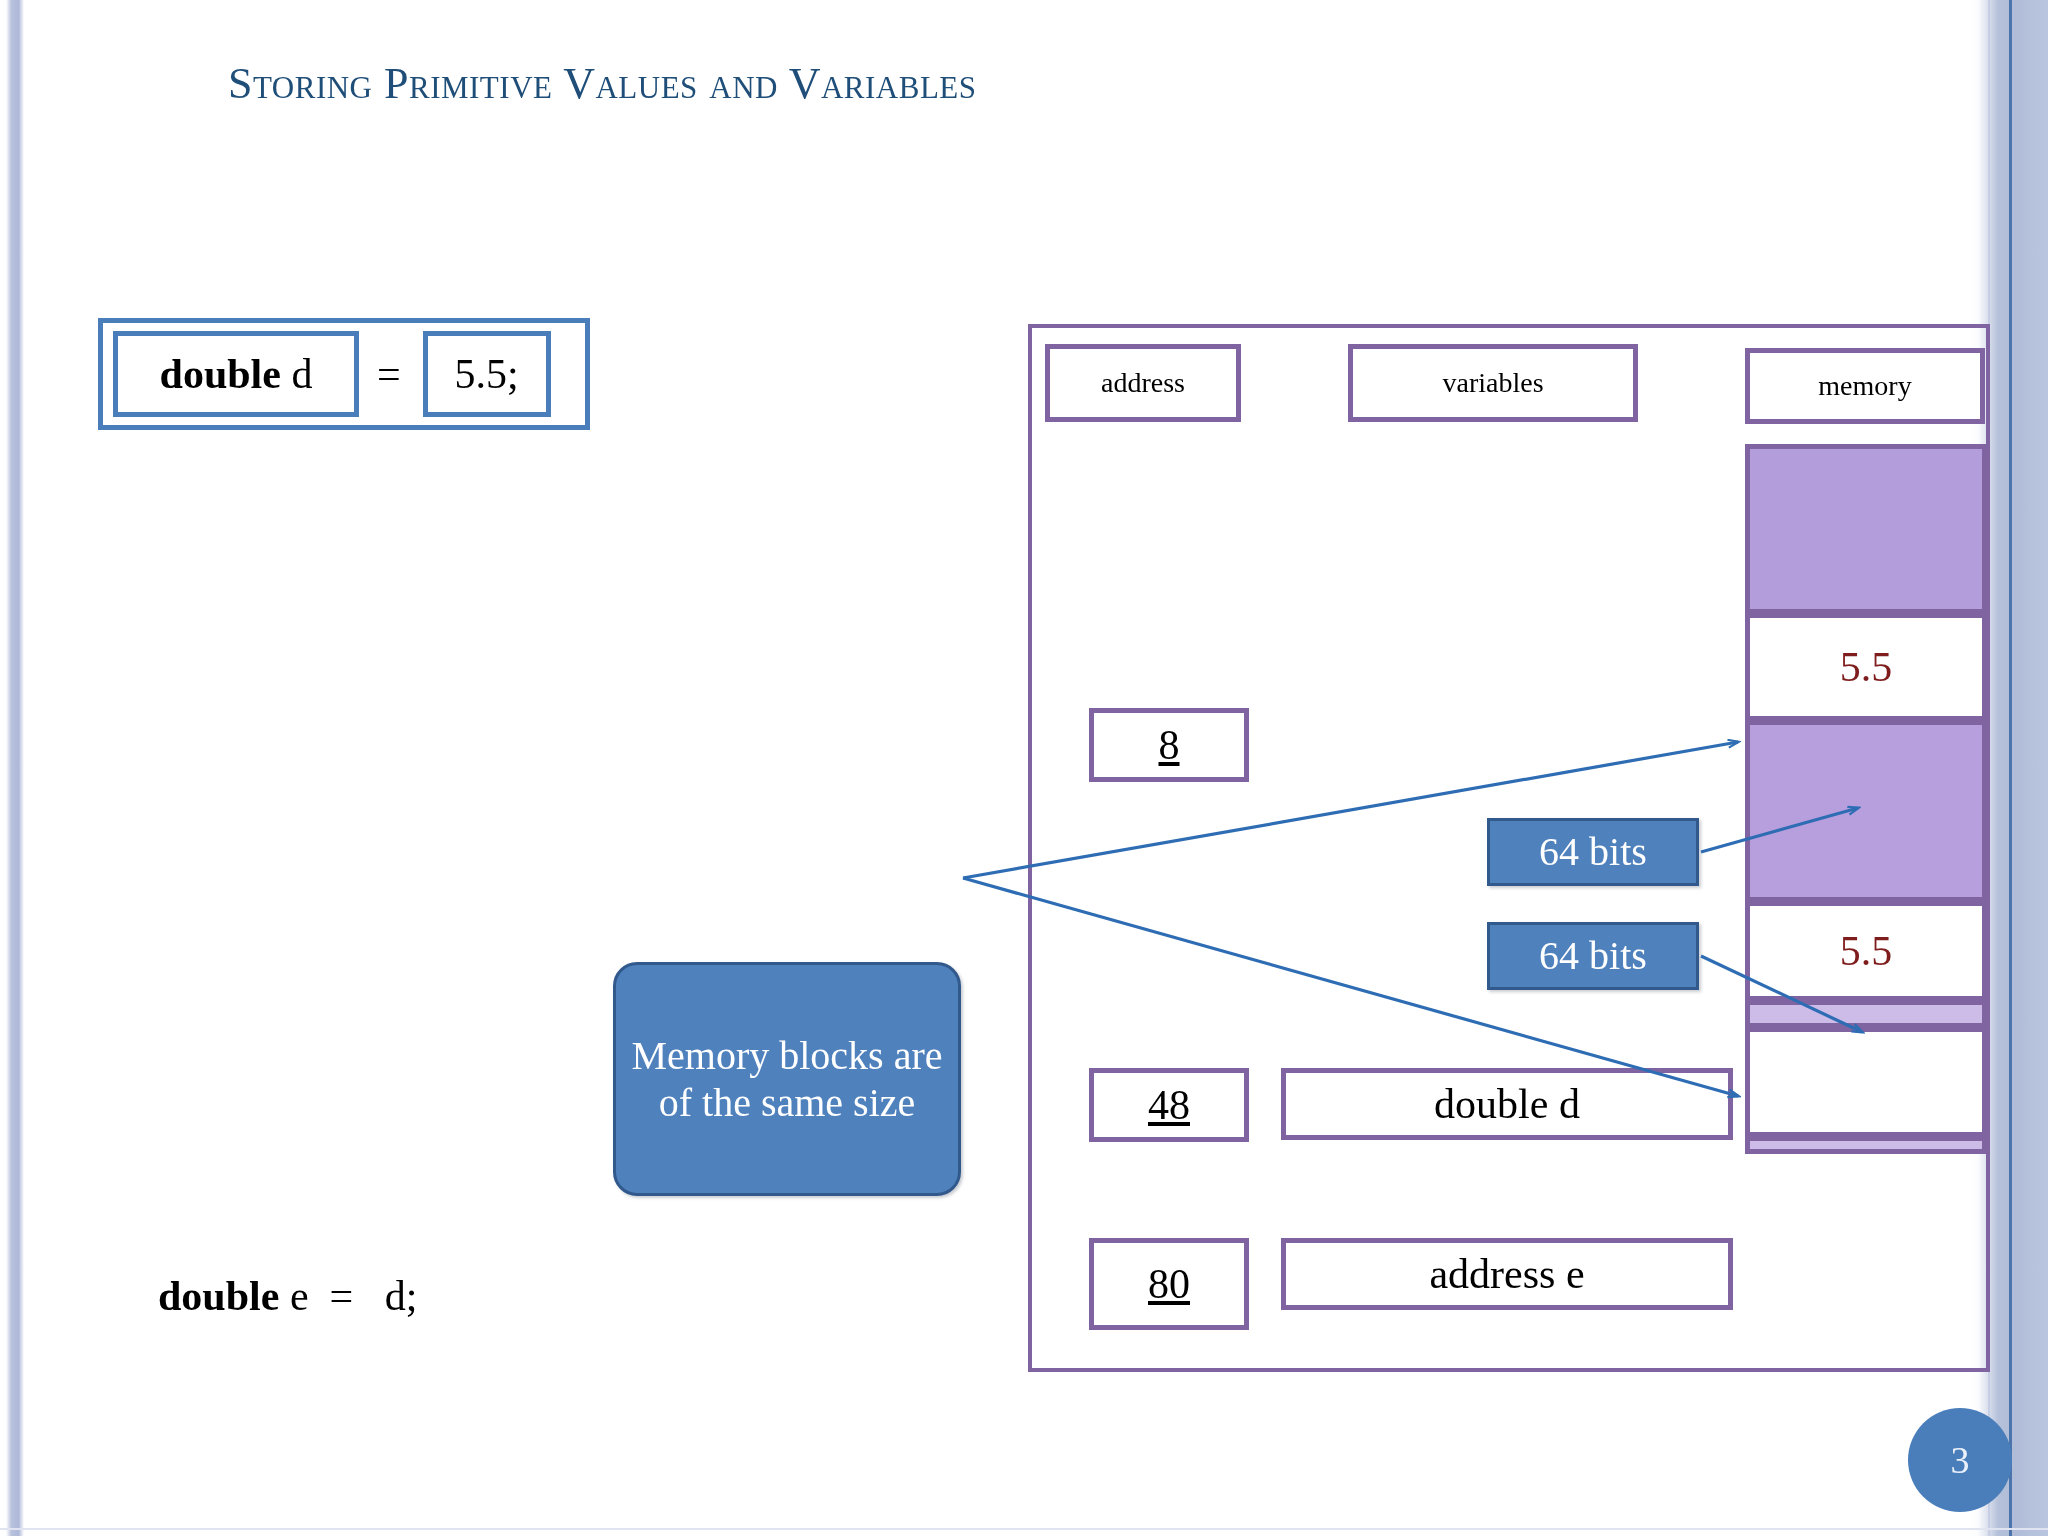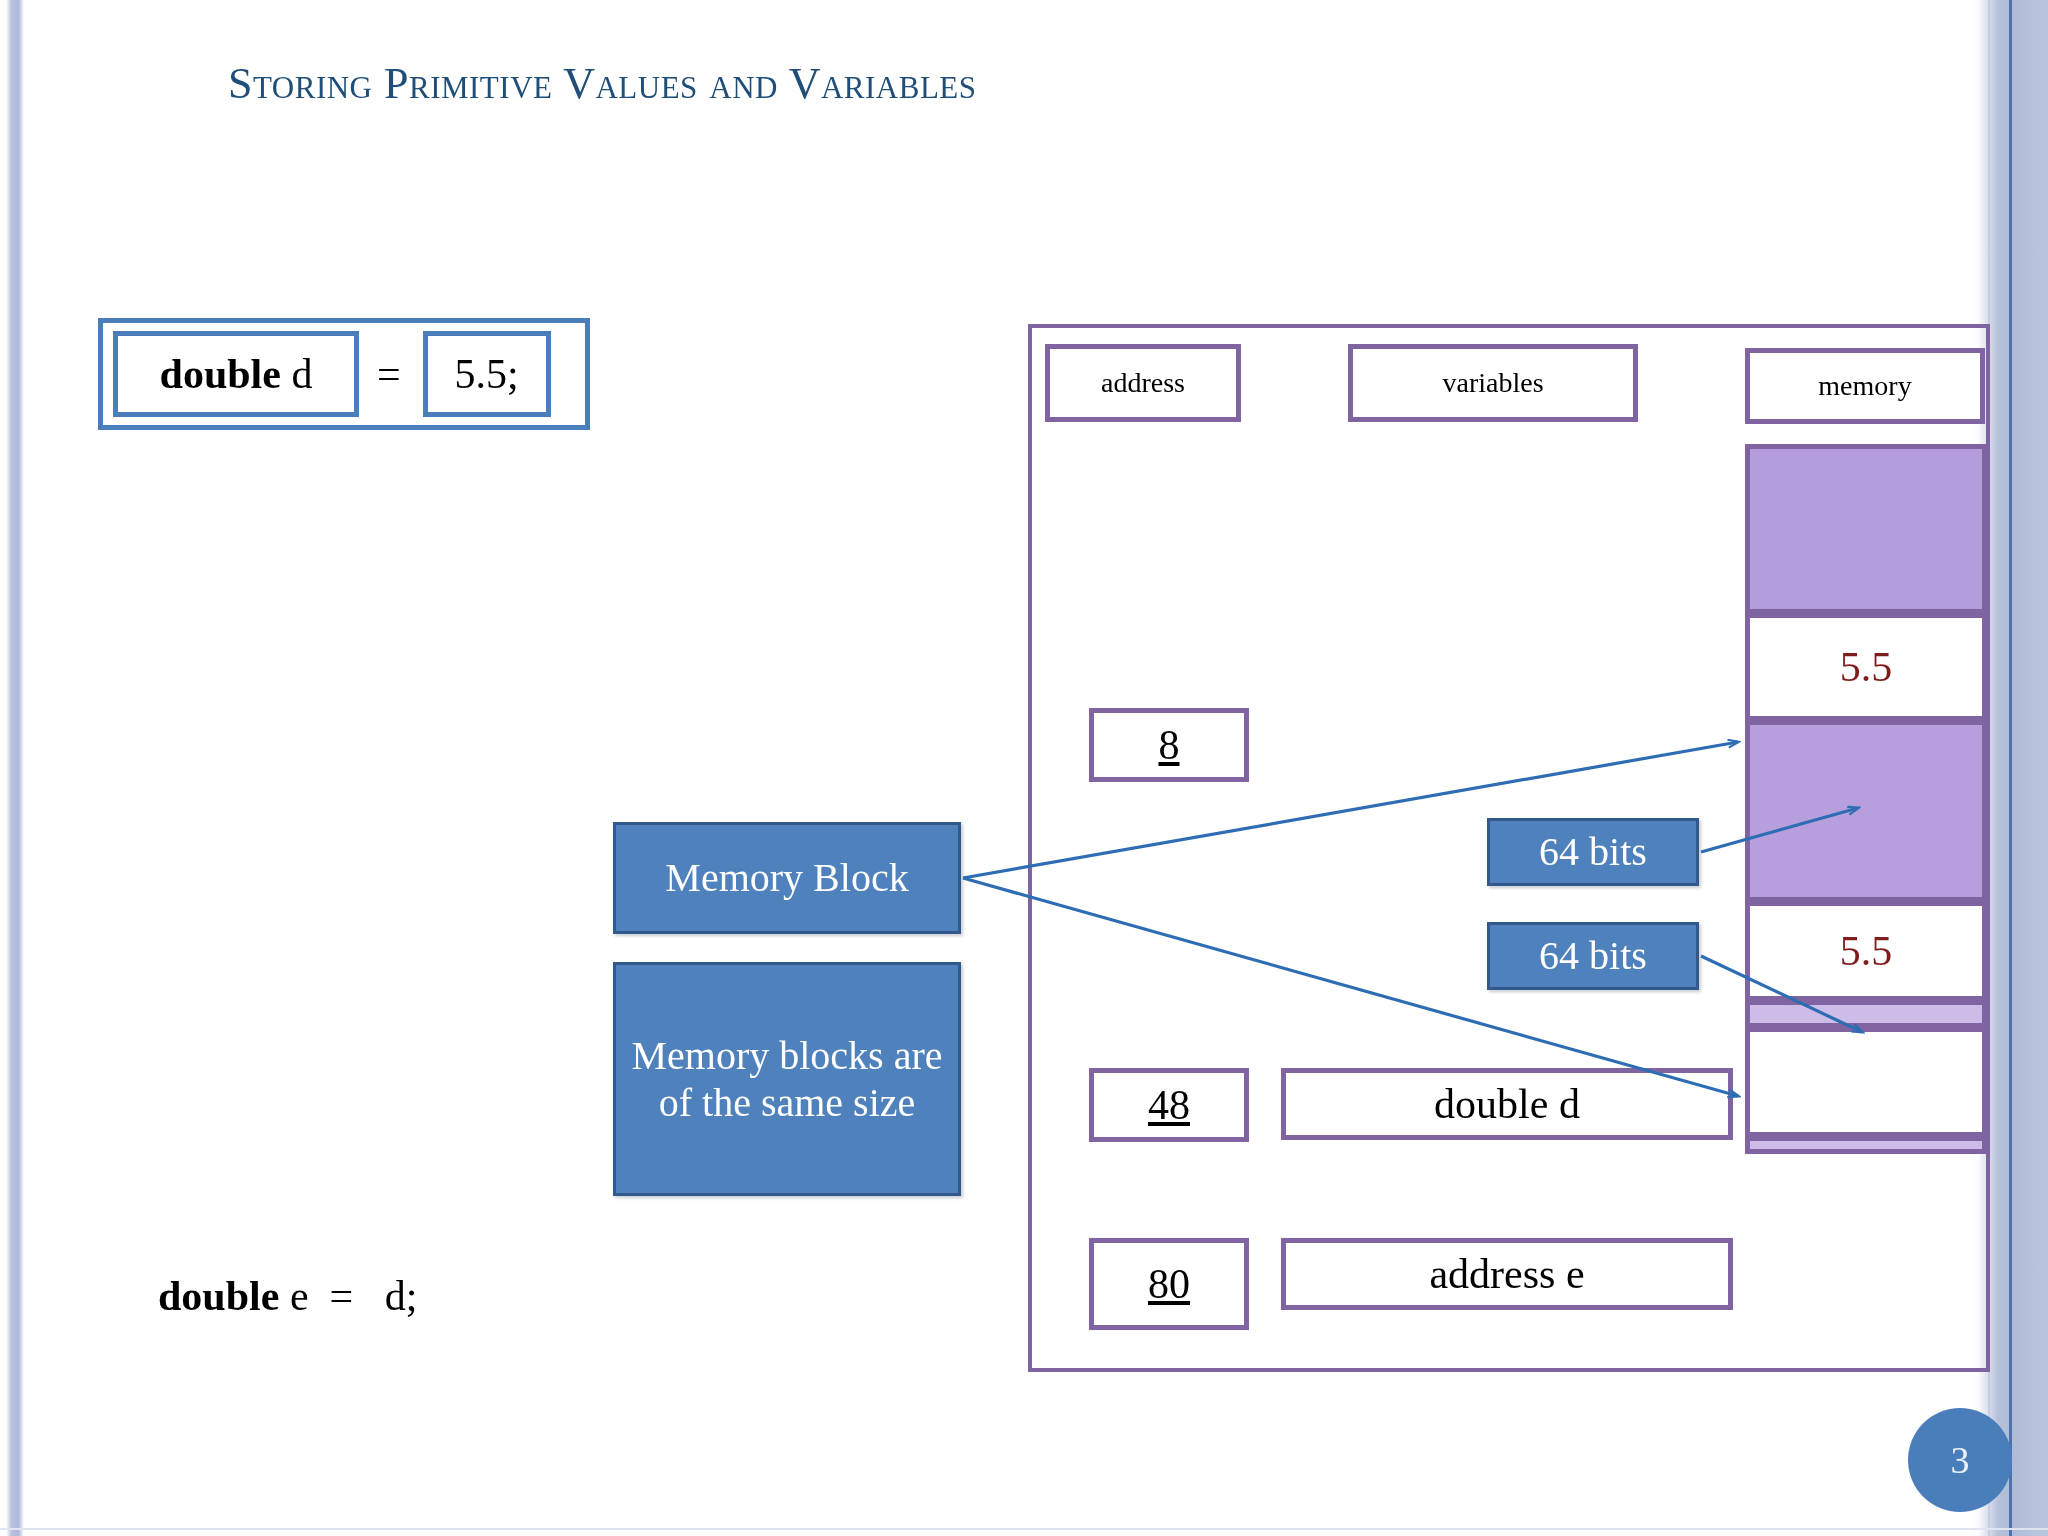--- a/index.html
+++ b/index.html
@@ -220,20 +220,21 @@
     line-height: 1.18;
     box-shadow: 2px 2px 3px rgba(80,90,110,0.30);
   }
   #callout-memory-block {
     left: 613px; top: 822px; width: 348px; height: 112px;
     font-size: 40px;
   }
   #callout-same-size {
     left: 613px; top: 962px; width: 348px; height: 234px;
     font-size: 40px;
+    border-radius: 24px;
   }
   #bits-box-1 {
     left: 1487px; top: 818px; width: 212px; height: 68px;
     font-size: 40px;
   }
   #bits-box-2 {
     left: 1487px; top: 922px; width: 212px; height: 68px;
     font-size: 40px;
   }
 
@@ -310,21 +311,20 @@
   <div id="memory-column">
     <div class="mem-cell mem-fill" style="height:170px"></div>
     <div class="mem-cell mem-white" style="height:108px">5.5</div>
     <div class="mem-cell mem-fill-2" style="height:182px"></div>
     <div class="mem-cell mem-white" style="height:100px">5.5</div>
     <div class="mem-cell mem-thin" style="height:28px"></div>
     <div class="mem-cell mem-white" style="height:110px"></div>
     <div class="mem-cell mem-thin" style="height:18px"></div>
   </div>
 
-  <div id="callout-memory-block" class="blue-box">Memory Block</div>
   <div id="callout-same-size" class="blue-box">Memory blocks are of the same size</div>
   <div id="bits-box-1" class="blue-box">64 bits</div>
   <div id="bits-box-2" class="blue-box">64 bits</div>
 
   <svg id="arrow-layer" viewBox="0 0 2048 1536">
     <defs>
       <marker id="ah" markerWidth="14" markerHeight="14" refX="11" refY="5" orient="auto" markerUnits="userSpaceOnUse">
         <path d="M1,1 L12,5 L1,9" fill="none" stroke="#2e6db4" stroke-width="2.2"></path>
       </marker>
     </defs>

